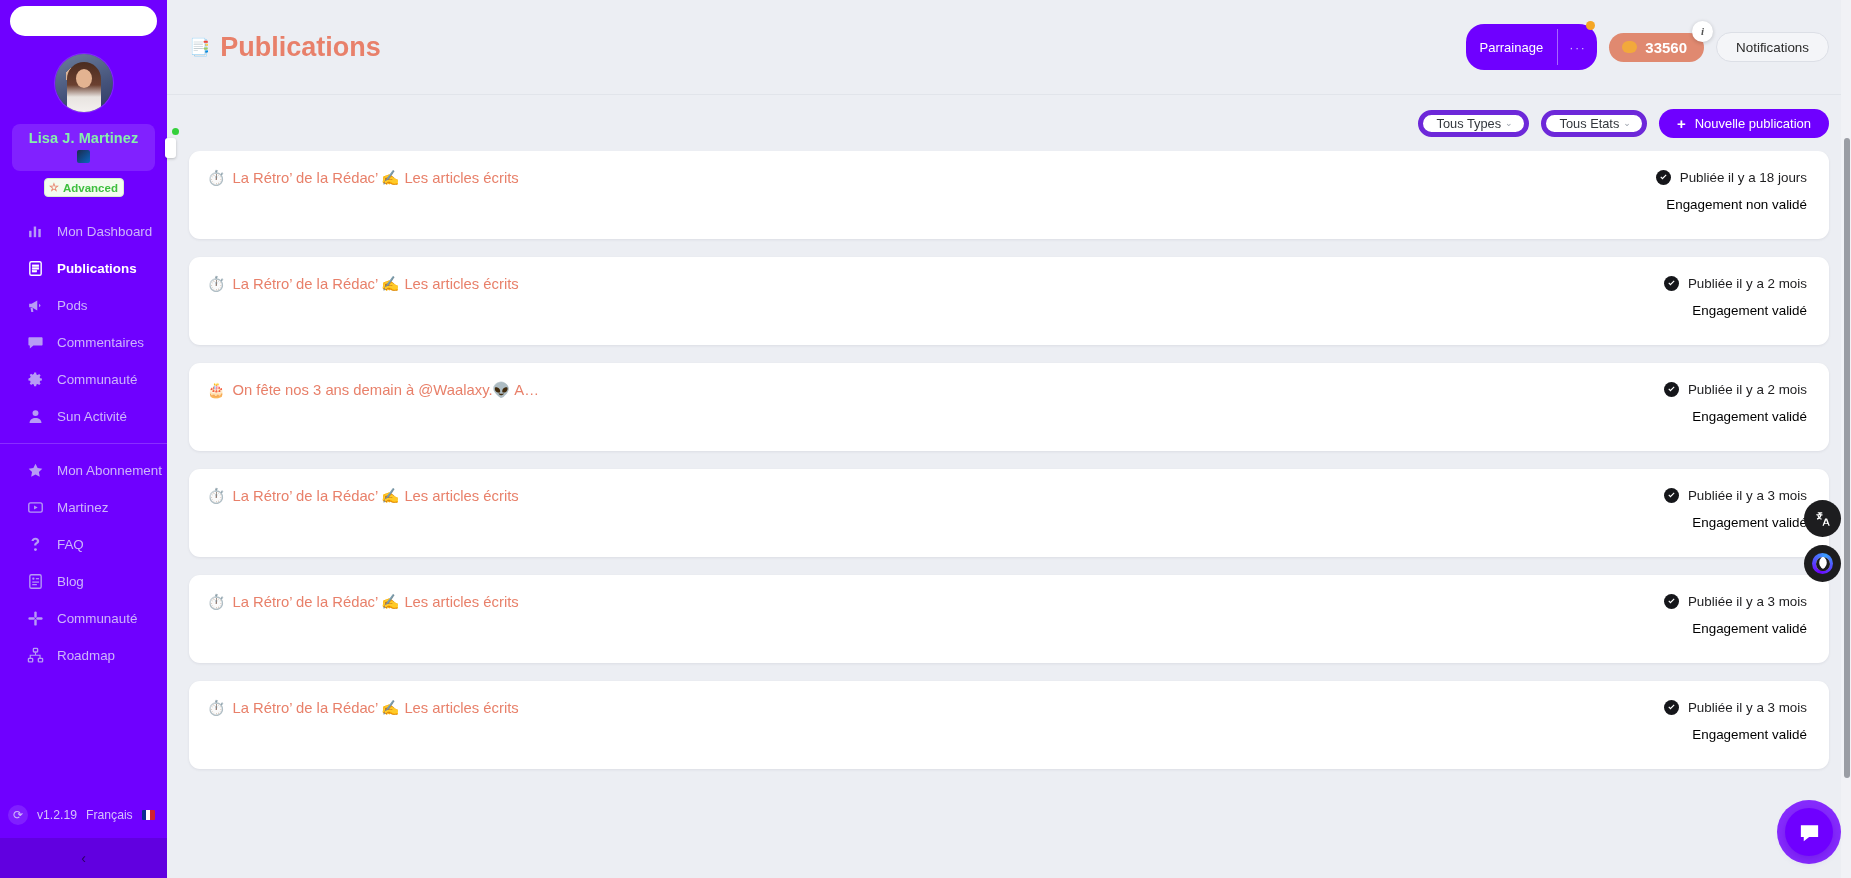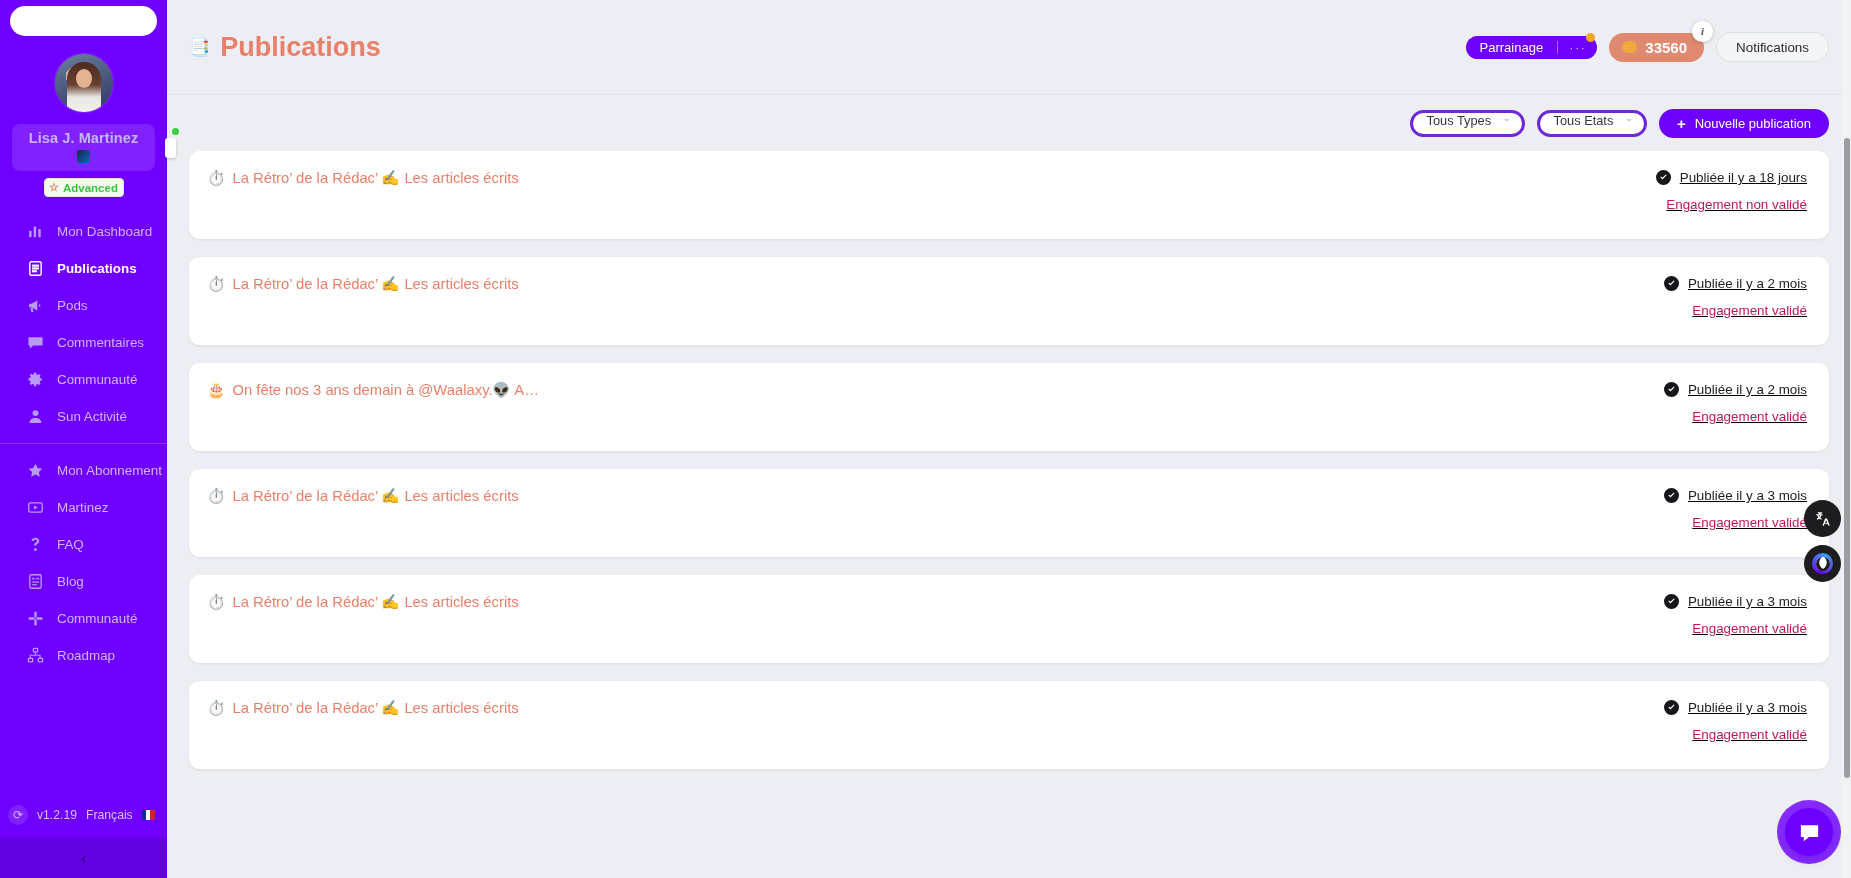--- a/index.html
+++ b/index.html
@@ -42,21 +42,21 @@
     content:""; position:absolute; left:21px; top:15px; width:16px; height:19px;
     border-radius:50%; background:#e3b391; z-index:2;
   }
   .sb-namebox {
     margin: 12px 12px 0 12px;
     background: rgba(255,255,255,.13);
     border-radius: 8px;
     padding: 6px 4px 8px 4px;
   }
   .sb-name {
-    color: #c4b5fd; font-size: 14.5px; font-weight: 700; letter-spacing: .1px;
+    color: #86efac; font-size: 14.5px; font-weight: 700; letter-spacing: .1px;
     text-align: center; white-space: nowrap;
   }
   .sb-linkedin {
     width: 13px; height: 13px; margin: 4px auto 0 auto;
     background: linear-gradient(135deg,#1b2a4a,#0a66c2);
     border-radius: 2px;
   }
   .sb-plan {
     margin: 7px auto 0 auto; width: 80px;
     background: #f3fbef; border: 1px solid #d7ecd0; border-radius: 4px;
@@ -121,21 +121,21 @@
   .page-title {
     display: flex; align-items: center; gap: 10px;
     color: #e8806a; font-size: 27px; font-weight: 700;
   }
   .page-title .t-ic { font-size: 17px; }
   .top-actions { margin-left: auto; display: flex; align-items: center; gap: 12px; }
 
   .btn-parrainage {
     display: flex; align-items: stretch;
     background: #6f00ff; color: #fff;
-    border-radius: 18px; height: 23px; position: relative;
+    border-radius: 18px; height: 46px; position: relative;
     font-size: 13px; cursor: pointer;
   }
   .btn-parrainage .lbl { padding: 0 14px; display: flex; align-items: center; }
   .btn-parrainage .sep { width: 1px; background: rgba(255,255,255,.4); margin: 5px 0; }
   .btn-parrainage .dots { padding: 0 11px; display: flex; align-items: center; color: #cdb4fb; letter-spacing: 1.4px; font-size: 13px; }
   .orange-dot {
     position: absolute; right: 2px; top: -3px;
     width: 9px; height: 9px; border-radius: 50%; background: #f5a623;
   }
 
@@ -158,24 +158,24 @@
     height: 30px; padding: 0 19px; display: flex; align-items: center;
     font-size: 13.4px; color: #2a2a2a; cursor: pointer;
   }
 
   .filterbar {
     height: 56px; display: flex; align-items: center; justify-content: flex-end;
     gap: 12px; padding: 0 22px;
   }
   .select {
     min-width: 104px; height: 27px; background: #fff;
-    border: 3px solid #6d28d9; border-radius: 14px;
-    display: flex; align-items: flex-start; justify-content: space-between;
+    border: 5px solid #6d28d9; border-radius: 14px;
+    display: flex; align-items: center; justify-content: space-between;
     padding: 0 11px 0 14px; font-size: 12.8px; color: #33373d; cursor: pointer;
-    gap: 12px;
+    gap: 4px;
   }
   .chev { color: #9aa0aa; font-size: 9px; }
   .btn-new {
     background: #6f00ff; color: #fff; border-radius: 15px;
     height: 29px; padding: 0 18px; display: flex; align-items: center; gap: 9px;
     font-size: 13px; cursor: pointer; white-space: nowrap;
   }
   .btn-new .plus { font-size: 15px; font-weight: 700; }
 
   
@@ -191,32 +191,31 @@
   }
   .card-title {
     color: #e8806a; font-size: 14.8px; line-height: 1.35;
     display: flex; align-items: baseline; gap: 7px;
     cursor: pointer;
   }
   .card-right {
     margin-left: auto; text-align: right;
     display: flex; flex-direction: column; gap: 12px;
     padding-top: 1px;
-    text-decoration: underline;
   }
   .pub-line {
     display: flex; align-items: center; gap: 9px; justify-content: flex-end;
     font-size: 13.4px; color: #1d1d1f;
   }
   .check {
     width: 15px; height: 15px; border-radius: 50%;
     background: #15161a; display: flex; align-items: center; justify-content: center;
   }
   .check svg { width: 9px; height: 9px; fill: #fff; }
-  .eng-line { font-size: 13.4px; color: #be185d; }
+  .eng-line { font-size: 13.4px; color: #000000; }
 
   
   .vscroll {
     position: absolute; right: 0; top: 0; width: 10px; height: 878px;
     background: #f1f2f6; z-index: 5;
   }
   .vthumb {
     position: absolute; right: 1px; top: 138px; width: 6px; height: 640px;
     background: #9a9da4; border-radius: 3px;
   }

